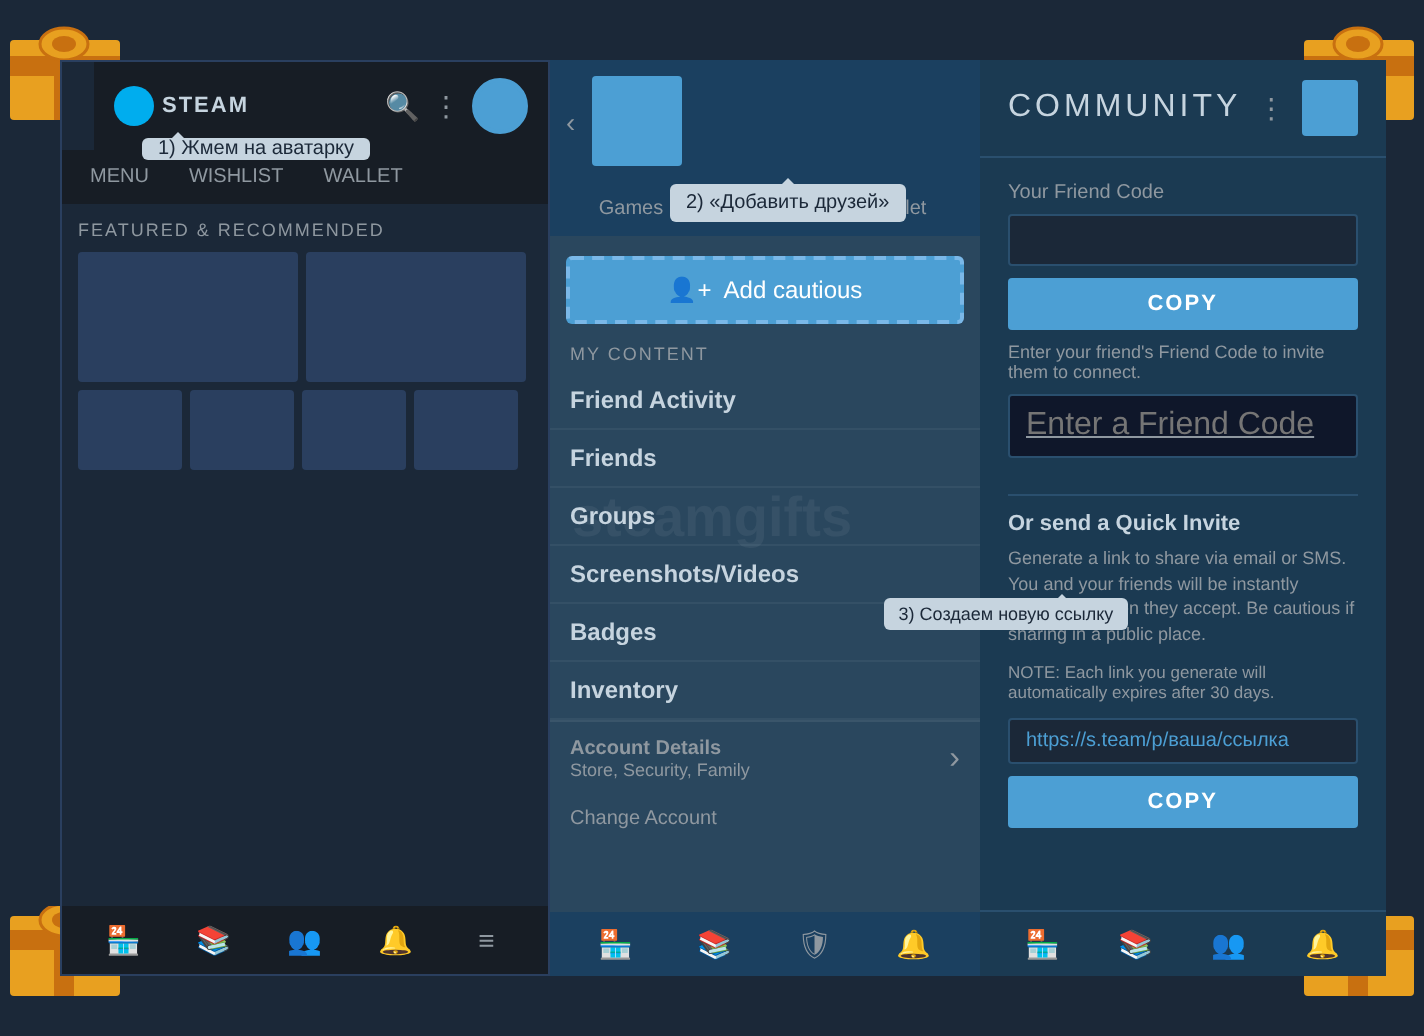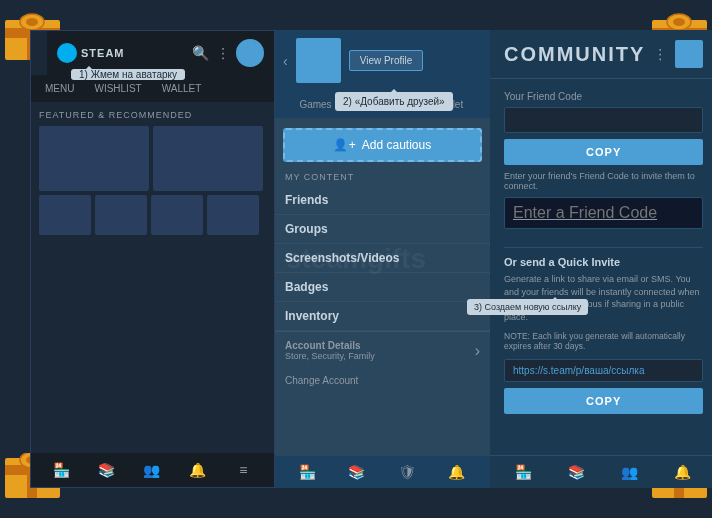--- a/index.html
+++ b/index.html
@@ -321,22 +321,22 @@
       background: #1b3a52;
       padding: 10px 14px;
       display: flex;
       align-items: center;
       gap: 8px;
       border-bottom: 1px solid #2a4f6e;
     }
 
     .community-title {
       color: #c6d4df;
-      font-size: 20px;
-      font-weight: bold;
+      font-size: 16px;
+      font-weight: normal;
       letter-spacing: 2px;
       text-transform: uppercase;
       flex: 1;
     }
 
     .community-avatar {
       width: 28px;
       height: 28px;
       background: #4c9fd4;
       border-radius: 2px;
@@ -584,38 +584,38 @@
       <span class="nav-icon">🔔</span>
       <span class="nav-icon">≡</span>
     </div>
   </div>
 
   <div class="middle-panel">
 
     <div class="middle-header">
       <span class="back-btn">‹</span>
       <div class="profile-avatar"></div>
-      <button class="view-profile-btn">View Profile</button>
     </div>
 
     <div class="tooltip-bubble2">2) «Добавить друзей»</div>
 
     <div class="middle-tabs">
       <span class="middle-tab">Games</span>
       <span class="middle-tab">Friends</span>
       <span class="middle-tab">Wallet</span>
     </div>
 
     <div class="add-friends-btn">
       <span>👤+</span>
       <span>Add cautious</span>
     </div>
 
     <div class="my-content-label">MY CONTENT</div>
 
+    <div class="content-menu-item">Friend Activity</div>
     <div class="content-menu-item">Friends</div>
     <div class="content-menu-item">Groups</div>
     <div class="content-menu-item">Screenshots/Videos</div>
     <div class="content-menu-item">Badges</div>
     <div class="content-menu-item">Inventory</div>
 
     <div class="account-section" style="display:flex;align-items:center;justify-content:space-between;padding:8px 10px;border-top:1px solid rgba(255,255,255,0.08);">
       <div>
         <div class="account-title">Account Details</div>
         <div class="account-subtitle">Store, Security, Family</div>

